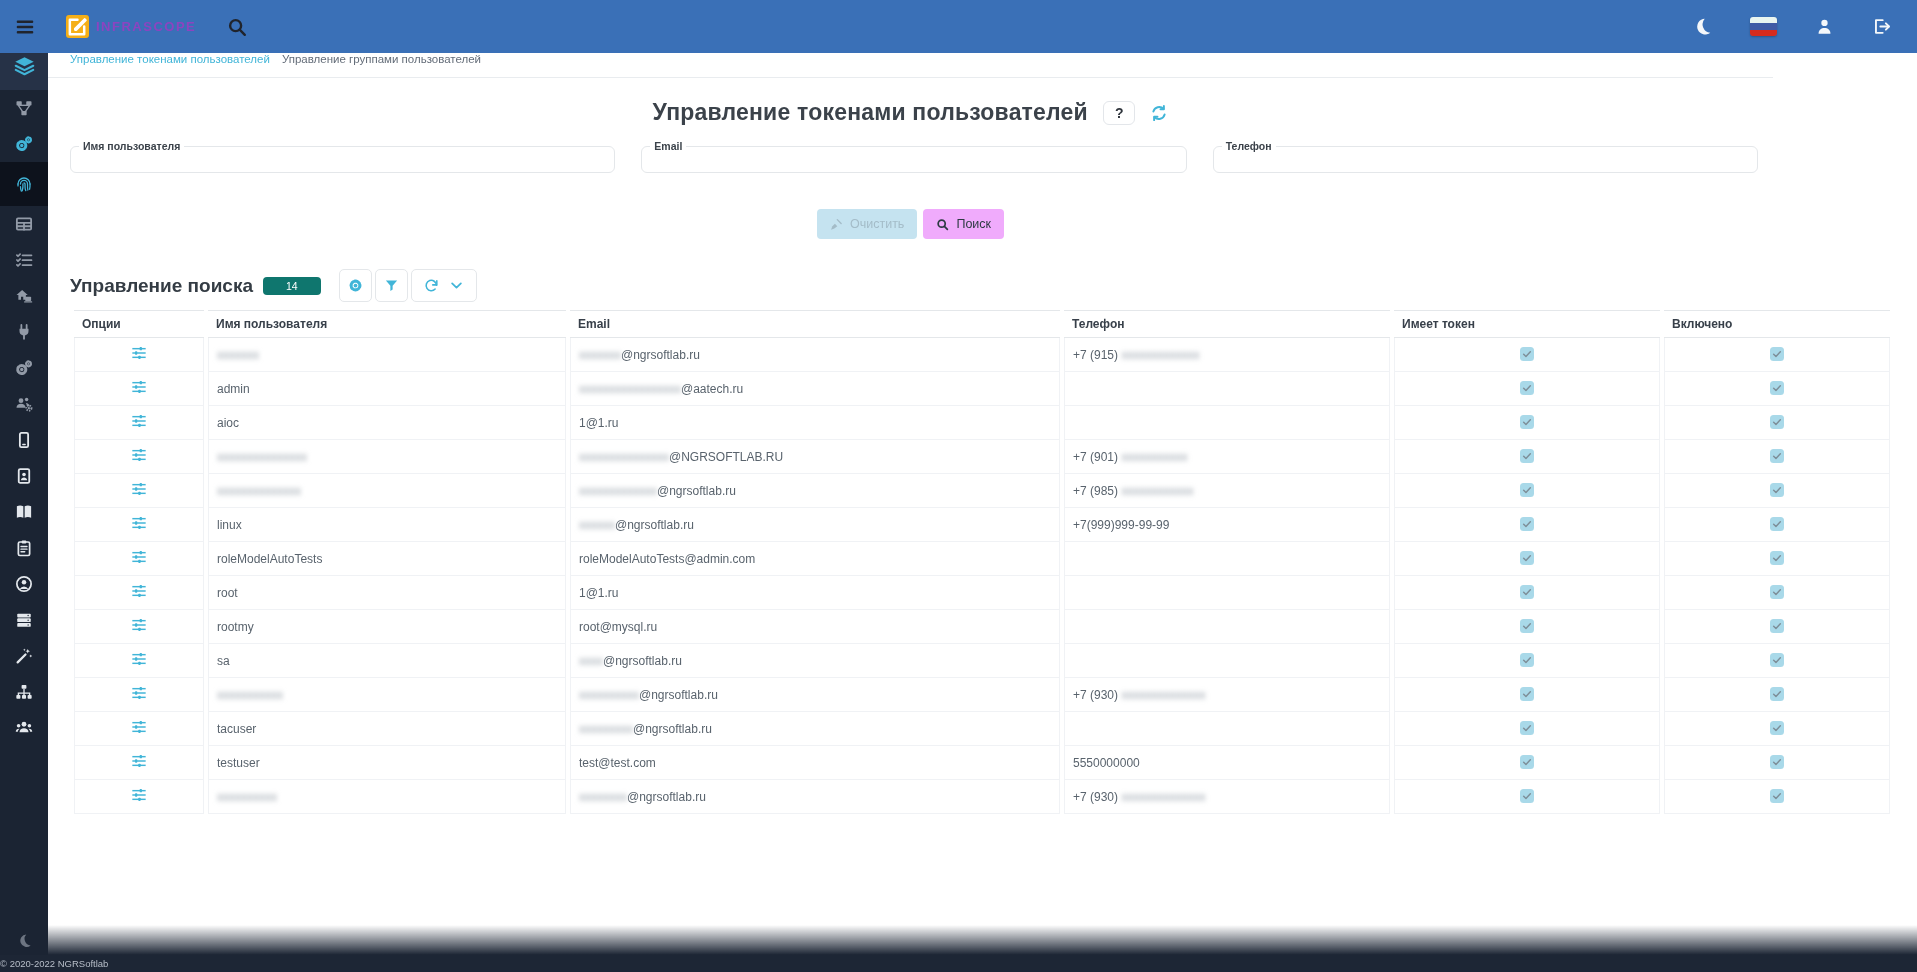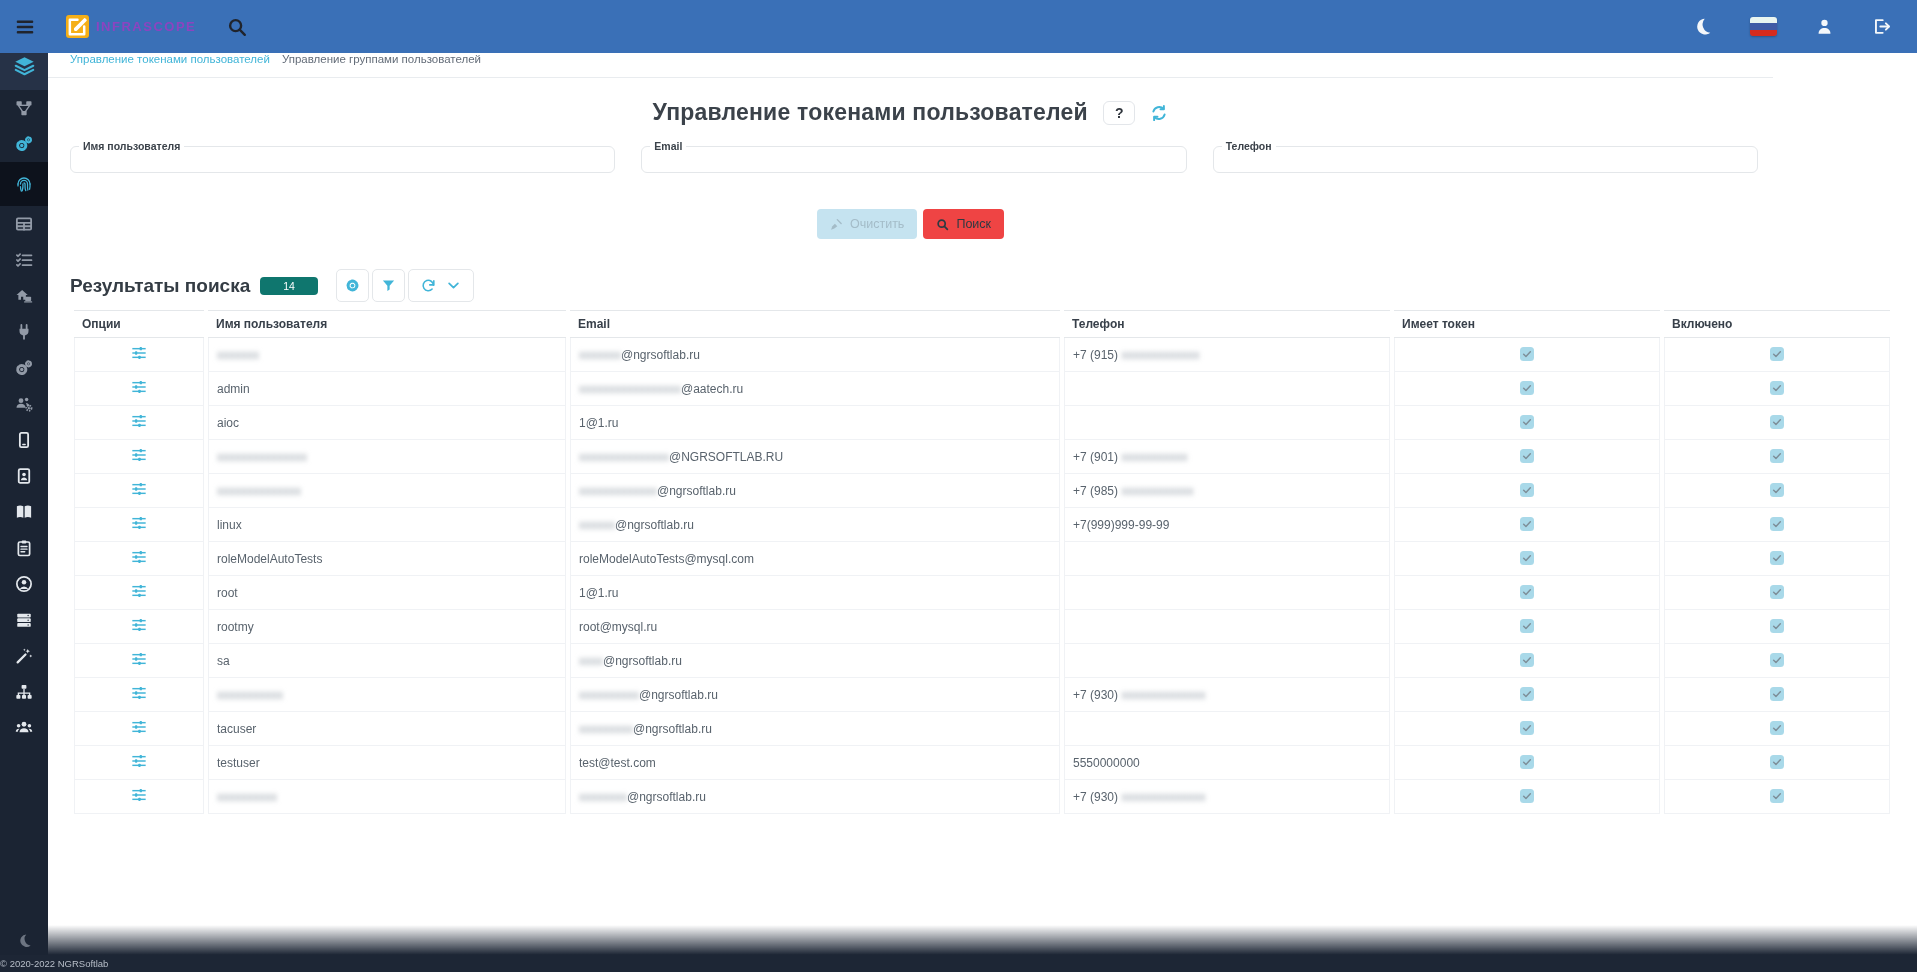--- a/index.html
+++ b/index.html
@@ -54,21 +54,21 @@
   .field label{position:absolute;top:-7px;left:8px;background:#fff;padding:0 4px;
     font-size:10.5px;font-weight:bold;color:#3b424a;white-space:nowrap}
   .field input{width:100%;height:100%;border:0;outline:0;background:transparent;
     padding:0 10px;font-size:12px;color:#444;font-family:"Liberation Sans",sans-serif}
 
   .actions{margin-top:36px;display:flex;justify-content:center;gap:6px}
   .btn{display:inline-flex;align-items:center;gap:7px;border:0;border-radius:4px;
     padding:0 13px;height:30px;font-size:12.5px;cursor:pointer;font-family:"Liberation Sans",sans-serif}
   .btn .ic{width:13px;height:13px}
   .btn-clear{background:#c5e3f0;color:#a4bcc8}
-  .btn-search{background:#ef4444;color:#2c3a42}
+  .btn-search{background:#f0abfc;color:#2c3a42}
 
   .results-head{margin:30px 0 0 22px;display:flex;align-items:center;gap:10px}
   .results-title{font-size:19px;font-weight:bold;color:#343c44}
   .badge{background:#0f766e;color:#fff;border-radius:4px;padding:3px 23px;
     font-size:10.5px;font-weight:normal}
   .tool-group{display:flex;gap:3px;margin-left:8px}
   .tool-btn{border:1px solid #e4e7ea;border-radius:5px;background:#fff;height:33px;
     display:flex;align-items:center;justify-content:center;cursor:pointer;color:#41b5d8}
   .tool-btn.single{width:33px}
   .tool-btn.dbl{width:66px;gap:10px}
@@ -410,21 +410,21 @@
           <svg viewBox="0 0 24 24" width="100%" height="100%">
             <circle cx="10.5" cy="10.5" r="6.5" stroke="currentColor" fill="none" stroke-linecap="round" stroke-linejoin="round" stroke-width="3.2"></circle>
             <line x1="15.5" y1="15.5" x2="21" y2="21" stroke="currentColor" fill="none" stroke-linecap="round" stroke-linejoin="round" stroke-width="3.2"></line>
           </svg>
         </span>
       <span>Поиск</span>
     </button>
   </div>
 
   <div class="results-head">
-    <span class="results-title">Результаты поиска</span>
+    <span class="results-title">Управление поиска</span>
     <span class="badge">14</span>
     <div class="tool-group">
       <span class="tool-btn single">
           <span class="ic">
             <svg viewBox="0 0 24 24" width="100%" height="100%">
               <circle cx="12" cy="12" r="7" stroke="currentColor" fill="none" stroke-linecap="round" stroke-linejoin="round" stroke-width="5" stroke-dasharray="2.9 2.3"></circle>
               <circle cx="12" cy="12" r="3" fill="currentColor"></circle>
             </svg>
           </span>
         </span>
@@ -668,21 +668,21 @@
                   </g>
                   <g fill="currentColor">
                     <rect x="13" y="3" width="3.4" height="5" rx="1"></rect>
                     <rect x="6" y="9.5" width="3.4" height="5" rx="1"></rect>
                     <rect x="11" y="16" width="3.4" height="5" rx="1"></rect>
                   </g>
                 </svg>
               </span>
             </span></td>
           <td><span class="">roleModelAutoTests</span></td>
-          <td><span class="">roleModelAutoTests@mysql.com</span></td>
+          <td><span class="">roleModelAutoTests@admin.com</span></td>
           <td></td>
           <td class="c-check"><span class="cb">
               <svg viewBox="0 0 24 24" width="10" height="10">
                 <path d="M4 12.5l5.5 5.5L20 6.5" stroke="#7e8f99" stroke-width="3.5" fill="none" stroke-linecap="round" stroke-linejoin="round"></path>
               </svg>
             </span></td>
           <td class="c-check"><span class="cb">
               <svg viewBox="0 0 24 24" width="10" height="10">
                 <path d="M4 12.5l5.5 5.5L20 6.5" stroke="#7e8f99" stroke-width="3.5" fill="none" stroke-linecap="round" stroke-linejoin="round"></path>
               </svg>

